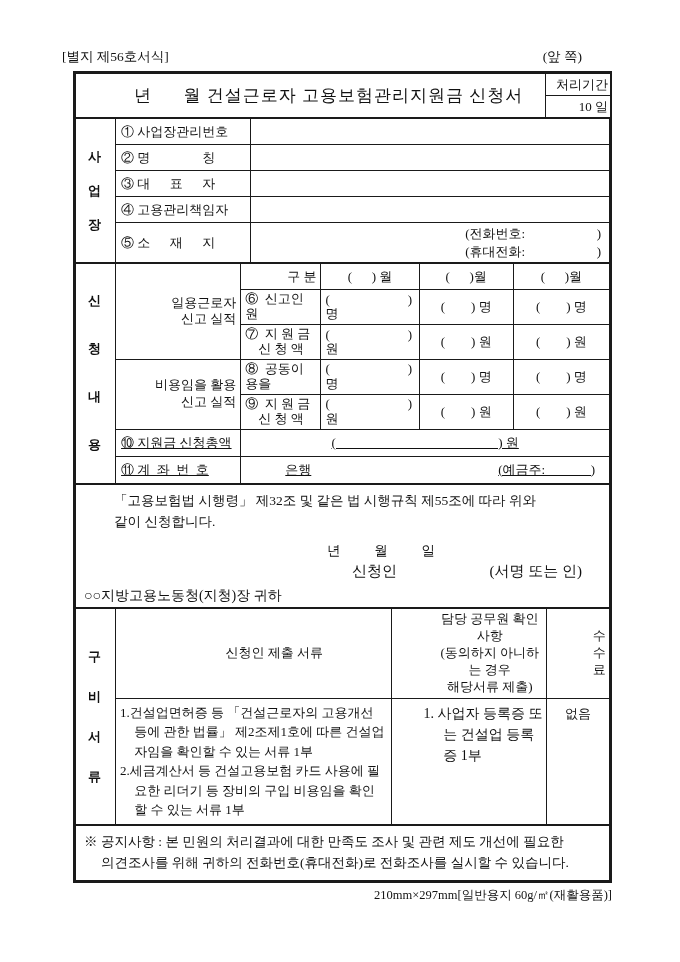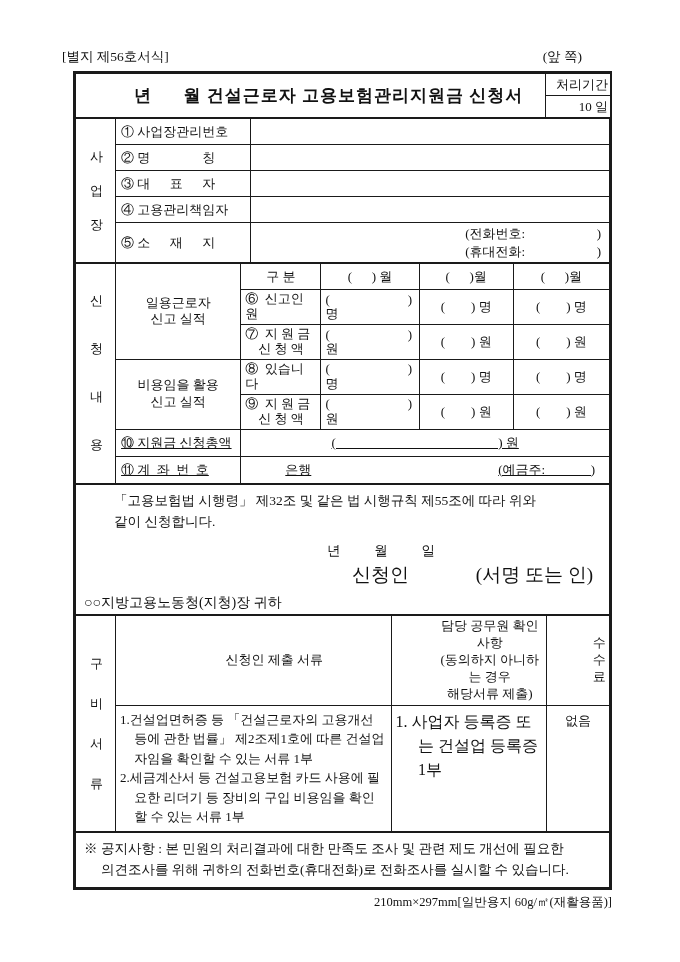--- a/index.html
+++ b/index.html
@@ -22,38 +22,39 @@
   }
   table { border-collapse: collapse; table-layout: fixed; width: 100%; }
   td {
     border: 1px solid #1a1a1a;
     font-size: 13px;
     padding: 2px 4px;
     vertical-align: middle;
     overflow: hidden;
   }
   .pre { white-space: pre-wrap; }
-  .center { text-align: center; }
+  .center { text-align: right; }
   .nowrapline { line-height: 1.3; }
 
   
   .title-cell {
-    font-size: 17px; font-weight: bold; text-align: center;
+    font-size: 17px; font-weight: normal; text-align: center;
     letter-spacing: 1px; white-space: pre;
     height: 44px;
     padding-left: 40px;
   }
   .proc-cell { text-align: right; font-size: 13px; height: 22px; padding: 1px 2px; }
 
   
   .vcell { padding: 0; }
   .vcell .vtext {
     width: 15px; margin: 0 auto;
-    word-break: break-all; text-align: right;
+    word-break: break-all; text-align: left;
     font-size: 13px;
+    font-weight: bold;
   }
   .lh-biz .vtext { line-height: 34px; }
   .lh-app .vtext { line-height: 48px; }
   .lh-doc .vtext { line-height: 40px; }
 
   .h26 { height: 26px; } .h27 { height: 27px; text-decoration: underline; } .h31 { height: 31px; }
   .h33 { height: 33px; } .h36 { height: 36px; } .h55 { height: 55px; }
   .h100 { height: 100px; } .h118 { height: 118px; } .h64 { height: 64px; }
   .h42 { height: 42px; }
 
@@ -63,29 +64,29 @@
   .cat-cell { white-space: pre-wrap; padding-left: 4px; line-height: 1.15; }
   .m1-cell { white-space: pre-wrap; padding-left: 4px; line-height: 1.1; }
   .mx-cell { white-space: pre; text-align: center; }
 
   .account-cell { display: flex; justify-content: space-between; padding: 0 14px 0 44px; border: none; }
 
   
   .decl-cell { vertical-align: top; padding: 6px 8px 2px 8px; }
   .decl-body { white-space: pre-wrap; padding-left: 30px; line-height: 1.55; font-size: 13.5px; }
   .decl-date { white-space: pre; margin: 10px 0 2px 243px; font-size: 13.5px; }
-  .decl-sign { display: flex; margin: 2px 4px 6px 268px; font-size: 19px; }
+  .decl-sign { display: flex; margin: 2px 15px 6px 268px; font-size: 15px; }
   .decl-sign .sig-note { margin-left: auto; padding-right: 4px; text-align: right; }
   .decl-recipient { font-size: 14px; margin-top: 6px; }
 
   
   .doc-header { text-align: center; white-space: pre-wrap; line-height: 1.3; padding-left: 46px; }
   .doc-items { vertical-align: top; padding: 4px 3px 4px 4px; }
   .doc-item { padding-left: 1.1em; text-indent: -1.1em; line-height: 1.5; font-size: 13px; }
-  .confirm-item { padding-left: 1.4em; text-indent: -1.4em; line-height: 1.5; font-size: 16px; }
+  .confirm-item { padding-left: 1.4em; text-indent: -1.4em; line-height: 1.5; font-size: 14px; margin-left: 28px; }
   .fee-cell { vertical-align: top; text-align: center; padding-top: 6px; }
 
   
   .consent-cell, .notice-cell { padding: 6px 8px; }
   .consent-p { font-size: 13.5px; line-height: 1.55; text-align: justify; }
   .consent-choice { font-weight: bold; }
   .consent-choice .u { text-decoration: underline; }
   .notice-p { white-space: pre-wrap; font-size: 13.5px; line-height: 1.55; }
 
   .footer-note {
@@ -187,21 +188,21 @@
       <td class="cat-cell">⑦  지 원 금
     신 청 액</td>
       <td class="m1-cell">(                        )
 원</td>
       <td class="mx-cell">(        ) 원</td>
       <td class="mx-cell">(        ) 원</td>
     </tr>
     <tr class="h33">
       <td class="center pre nowrapline" rowspan="2">비용임을 활용
 신고 실적</td>
-      <td class="cat-cell">⑧  있습니다</td>
+      <td class="cat-cell">⑧  공동이용을</td>
       <td class="m1-cell">(                        )
 명</td>
       <td class="mx-cell">(        ) 명</td>
       <td class="mx-cell">(        ) 명</td>
     </tr>
     <tr class="h33">
       <td class="cat-cell">⑨  지 원 금
     신 청 액</td>
       <td class="m1-cell">(                        )
 원</td>

